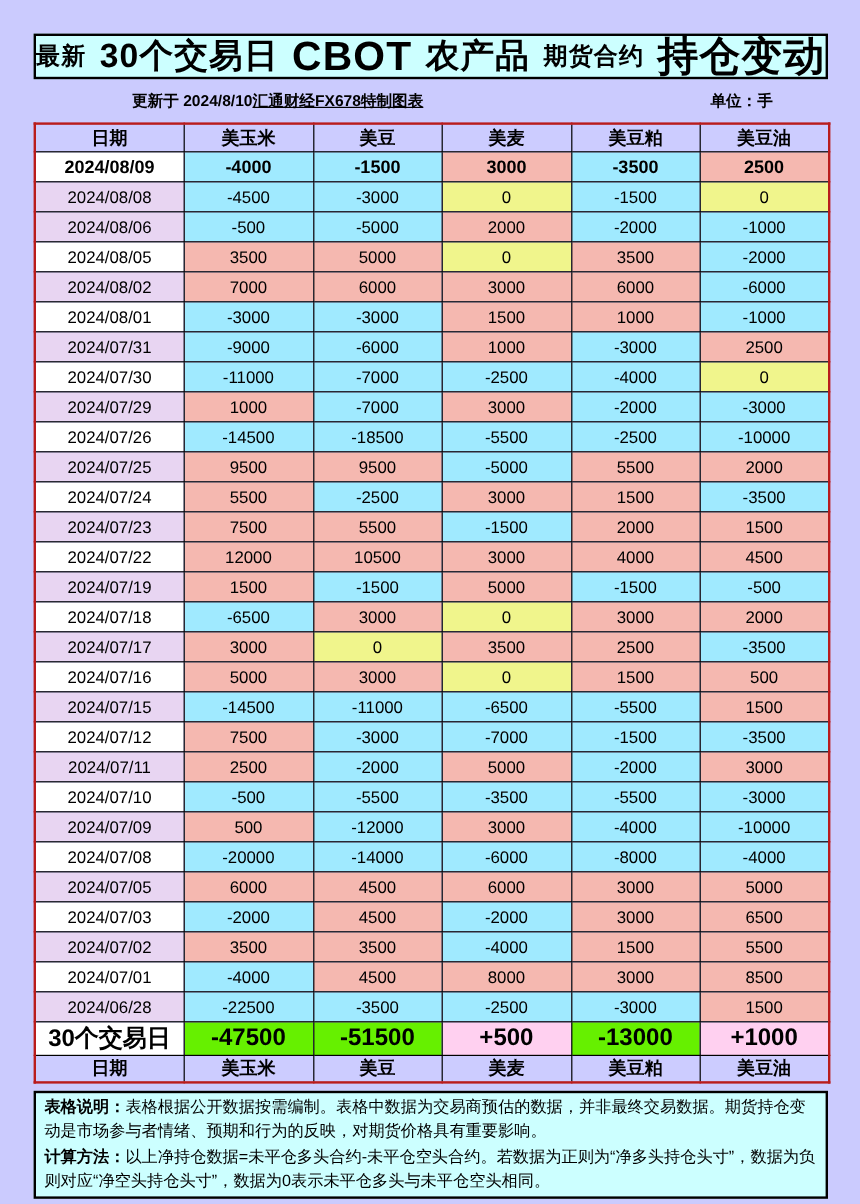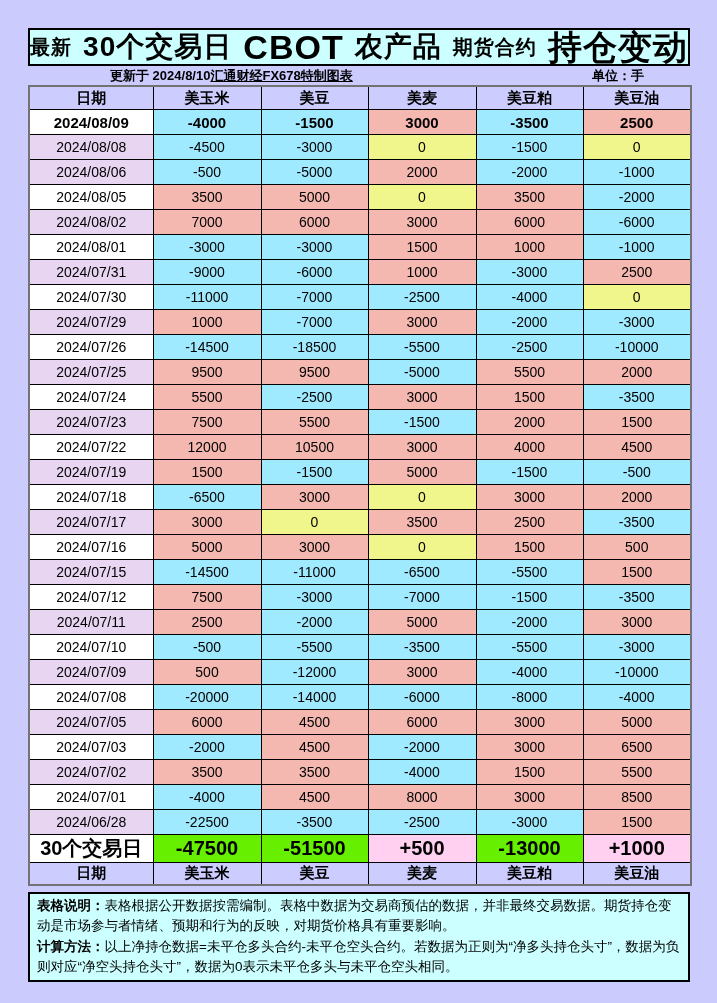--- a/index.html
+++ b/index.html
@@ -20,34 +20,34 @@
     display:flex;align-items:center;justify-content:space-between;
     white-space:nowrap;
   }
   .title-box span{font-weight:bold;letter-spacing:1px;line-height:1;}
   .t-s{font-size:20px;}
   .t-l{font-size:28px;}
   .t-xl{font-size:34px;}
 
   
   .subtitle{
-    height:19px;
+    height:36px;
     display:flex;align-items:center;
     font-size:13px;font-weight:bold;
   }
   .sub-left{margin-left:82px;}
   .sub-center{flex:1;text-align:left;text-decoration:underline;}
   .sub-right{margin-right:46px;}
 
   
   table{
     width:662px;
     border-collapse:collapse;
     table-layout:fixed;
-    border:2px solid #737373;
+    border:2px solid #b91c1c;
   }
   th,td{
     border:1px solid #000;
     text-align:center;
     padding:0;
     overflow:hidden;
   }
   thead th{background:#ccccff;font-size:15px;font-weight:bold;height:22px;}
   tbody td{height:24px;font-size:14px;}
   .date-white{background:#ffffff;}

